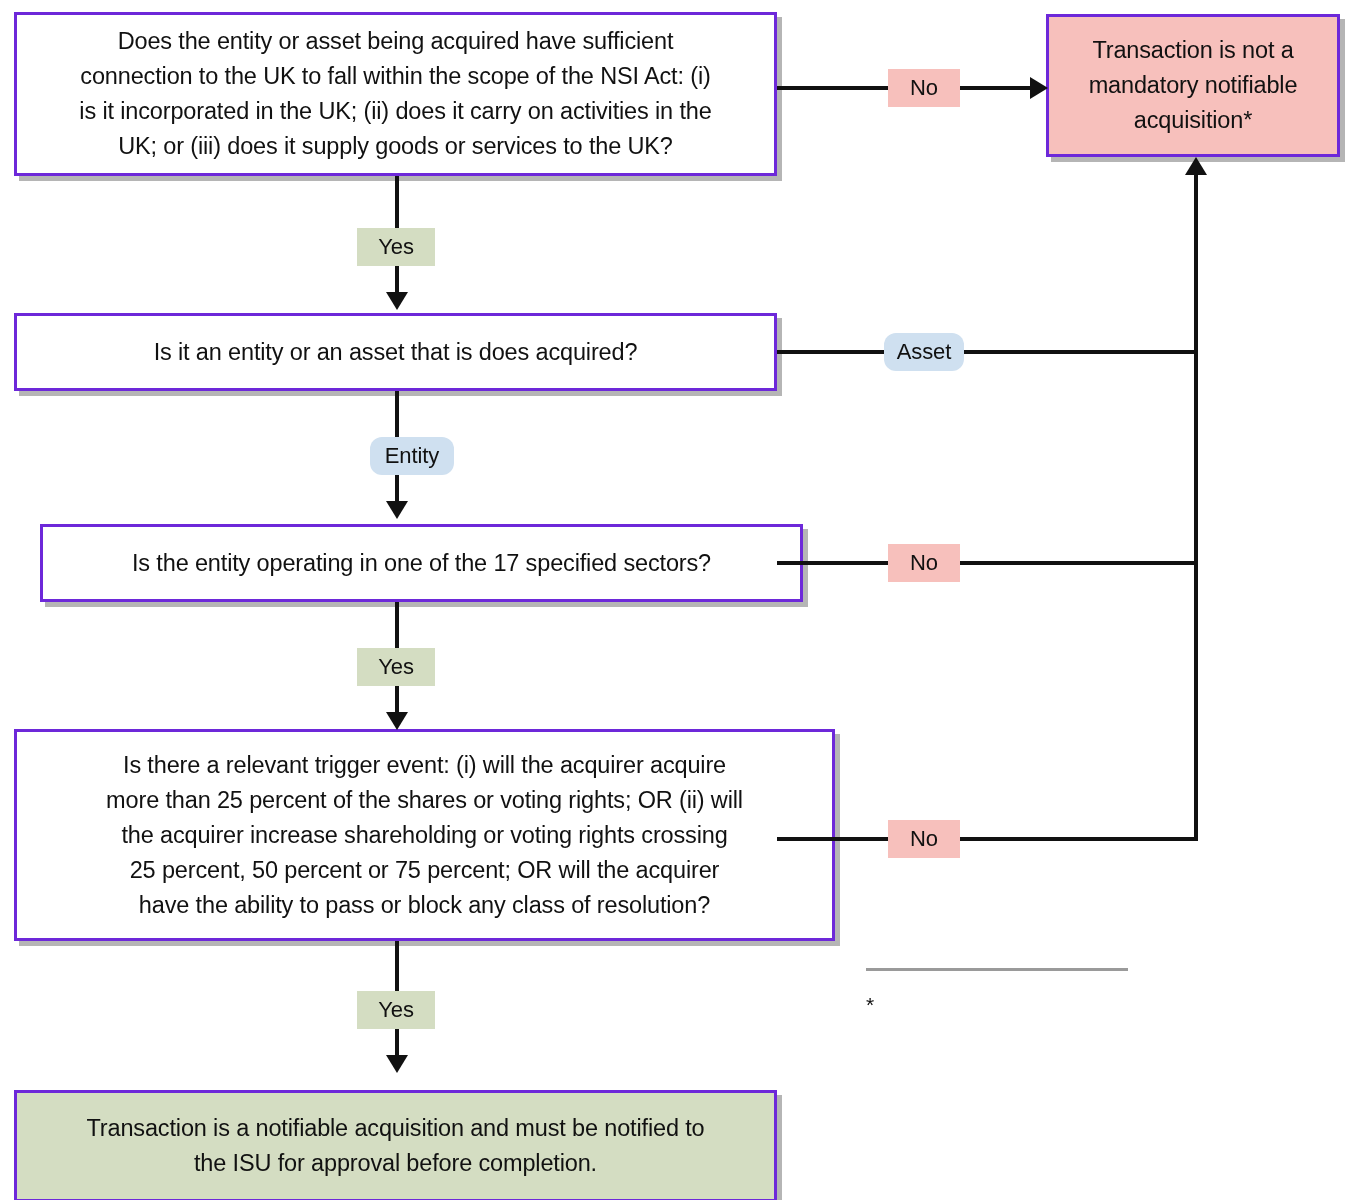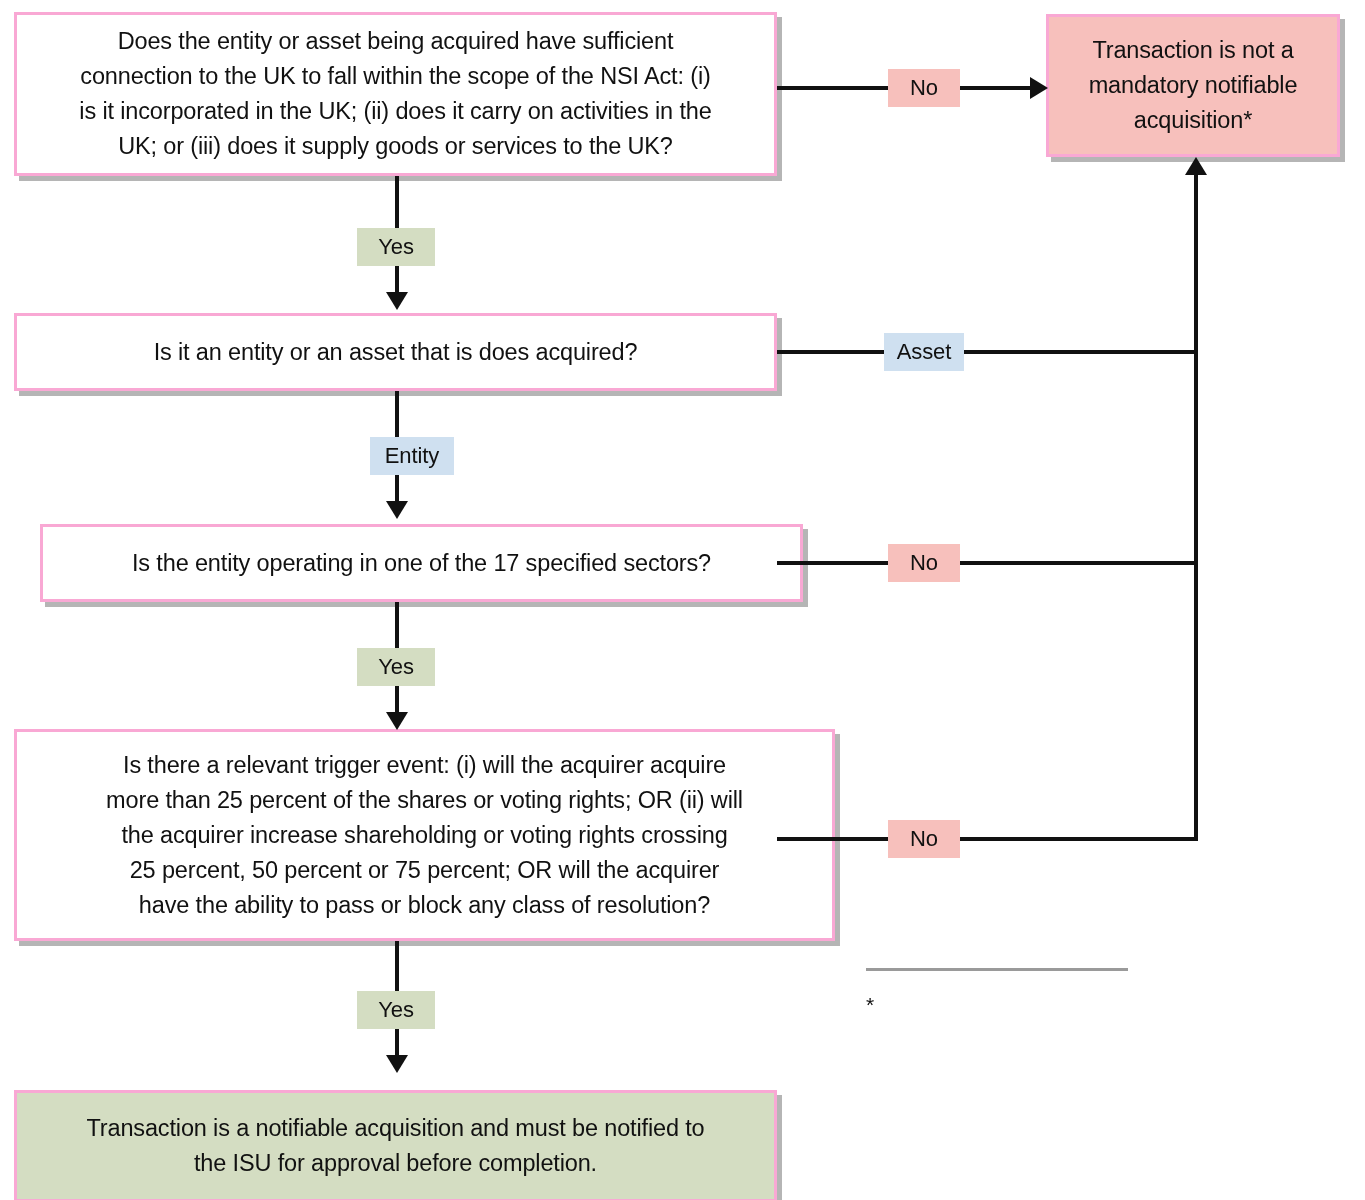--- a/index.html
+++ b/index.html
@@ -17,21 +17,21 @@
   #canvas {
     position: relative;
     width: 1365px;
     height: 1200px;
   }
 
   
   .node {
     position: absolute;
     box-sizing: border-box;
-    border: 3px solid #f9a8d4;
+    border: 3px solid #6d28d9;
     background: #ffffff;
     box-shadow: 5px 5px 0 0 #b5b5b5;
     display: flex;
     align-items: center;
     justify-content: center;
     text-align: center;
   }
   .node .txt {
     display: block;
     padding: 0 14px;
@@ -50,21 +50,21 @@
     display: flex;
     align-items: center;
     justify-content: center;
     font-size: 22px;
     line-height: 1;
     letter-spacing: -0.1px;
     z-index: 5;
   }
   .chip.yes   { background: #d4ddc2; }
   .chip.no    { background: #f7c0bc; }
-  .chip.blue  { background: #cfe0f0; }
+  .chip.blue  { background: #cfe0f0; border-radius: 12px; }
 
   
   .vline {
     position: absolute;
     width: 4px;
     background: #111111;
     z-index: 1;
   }
   .hline {
     position: absolute;

